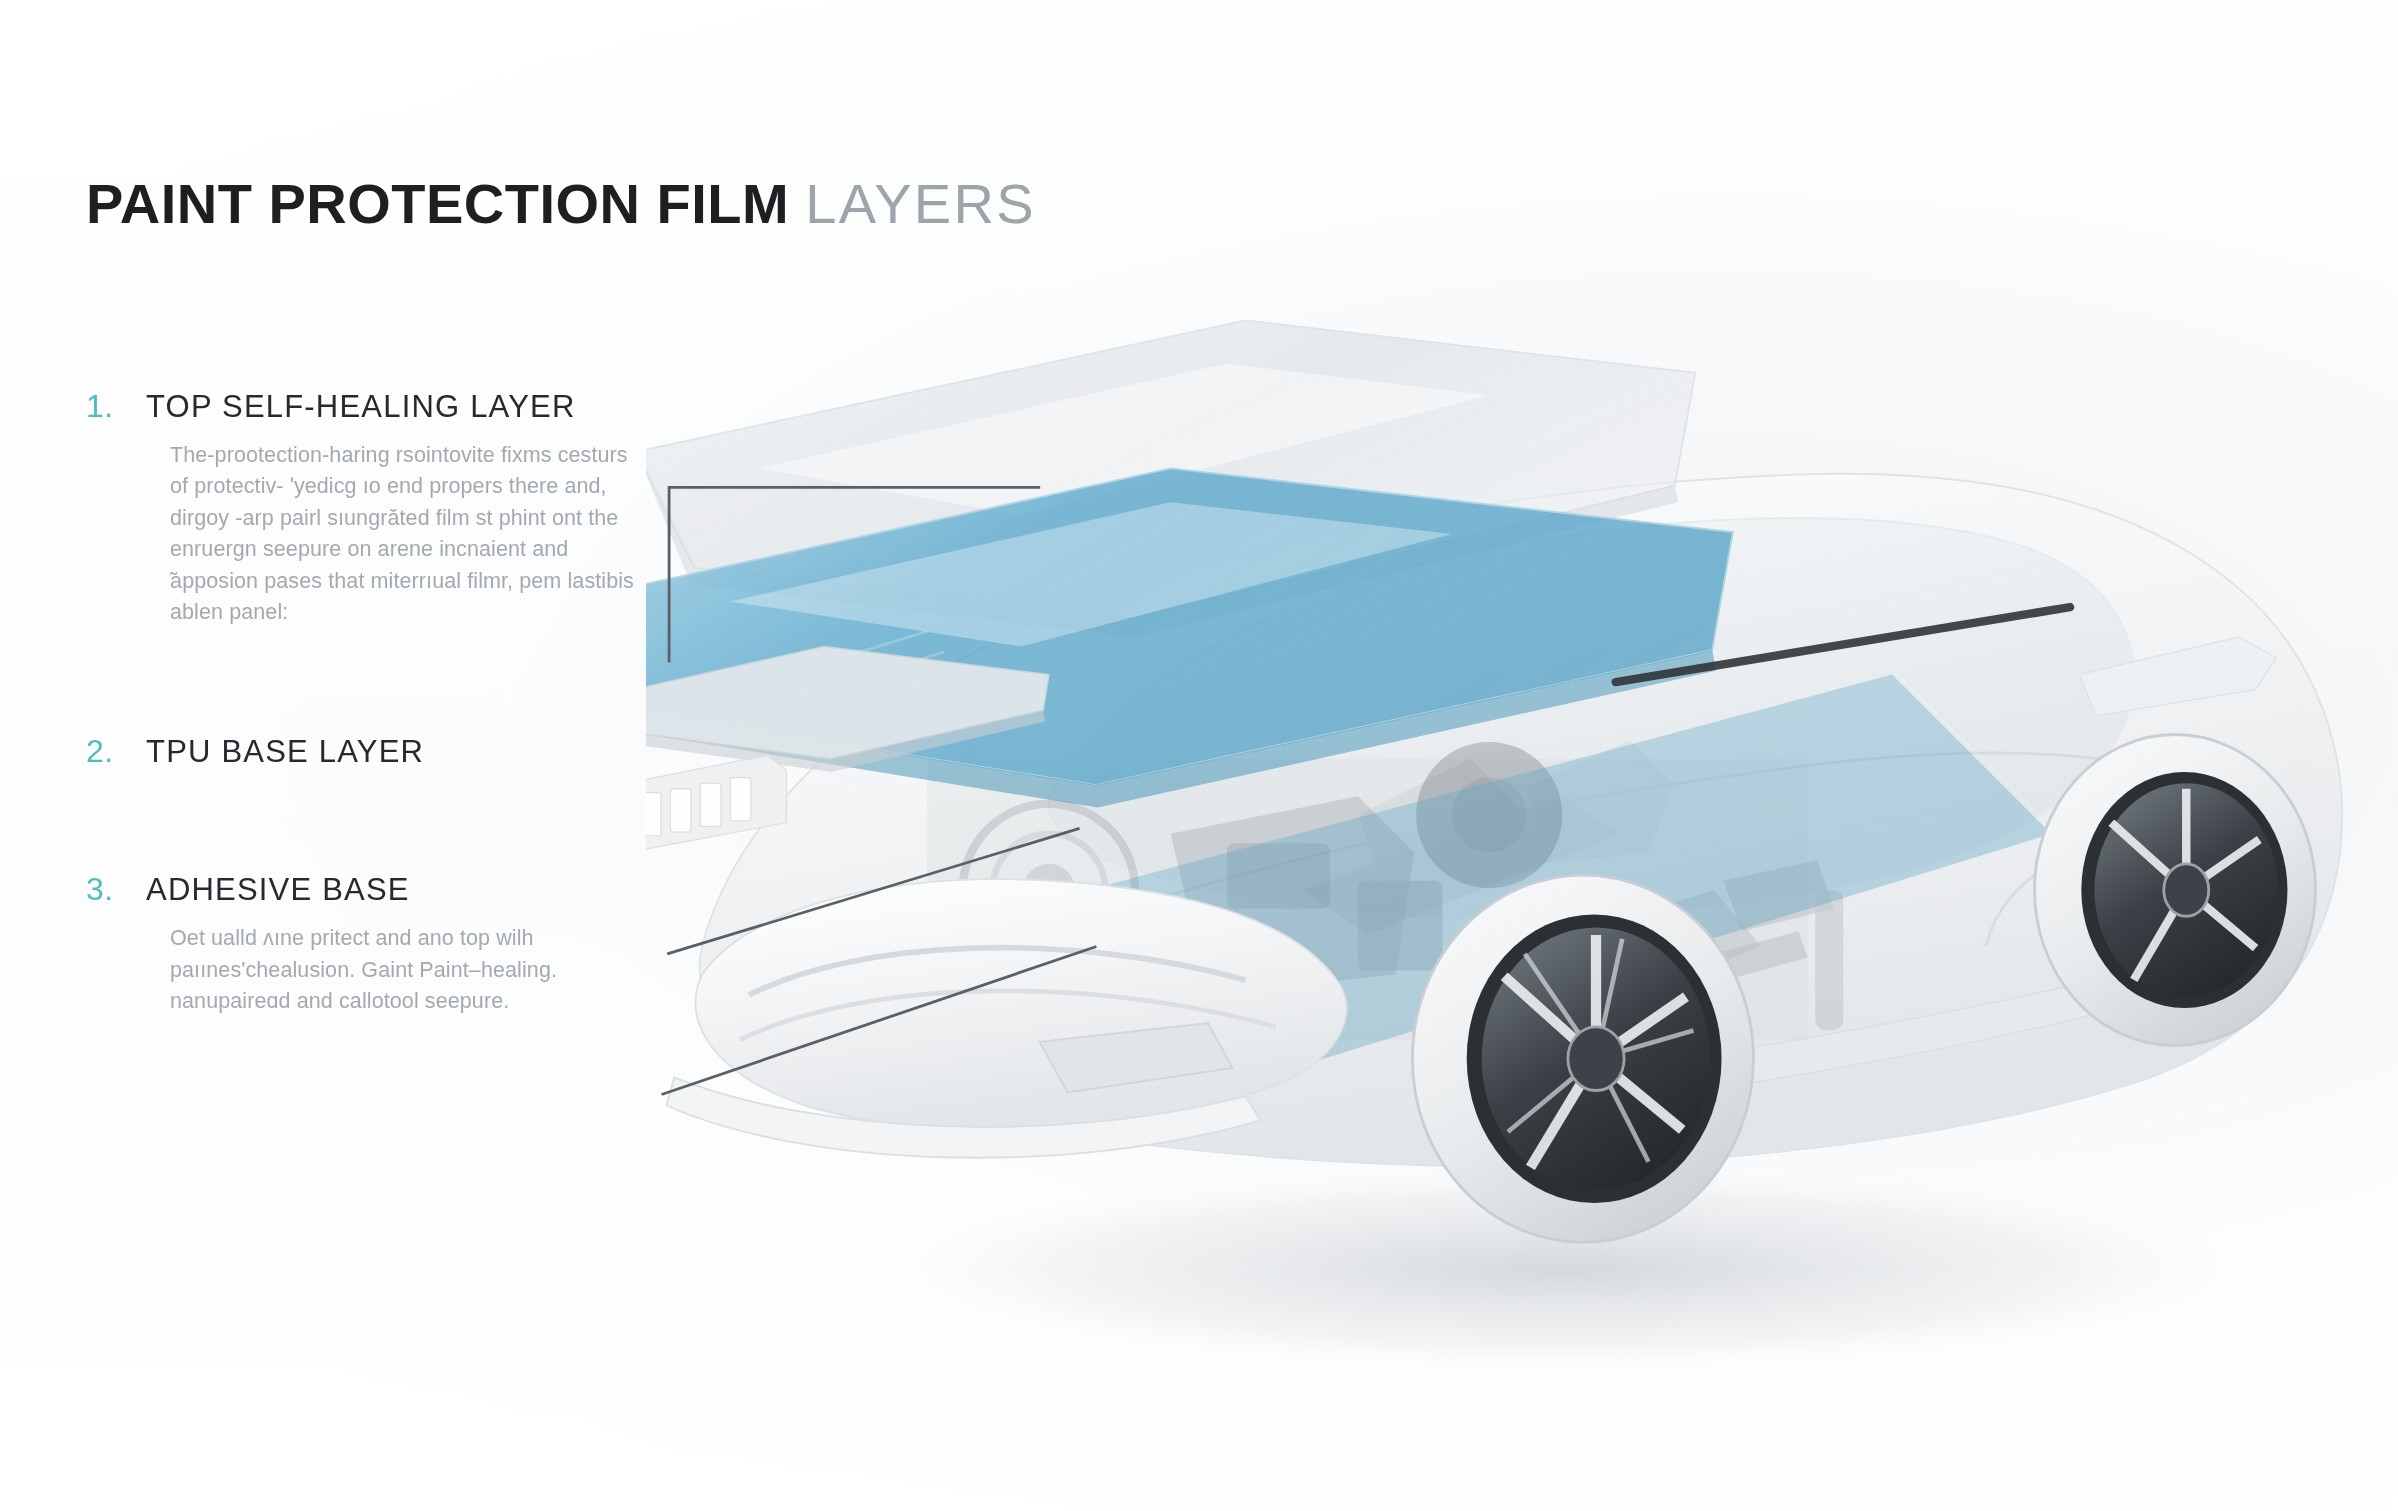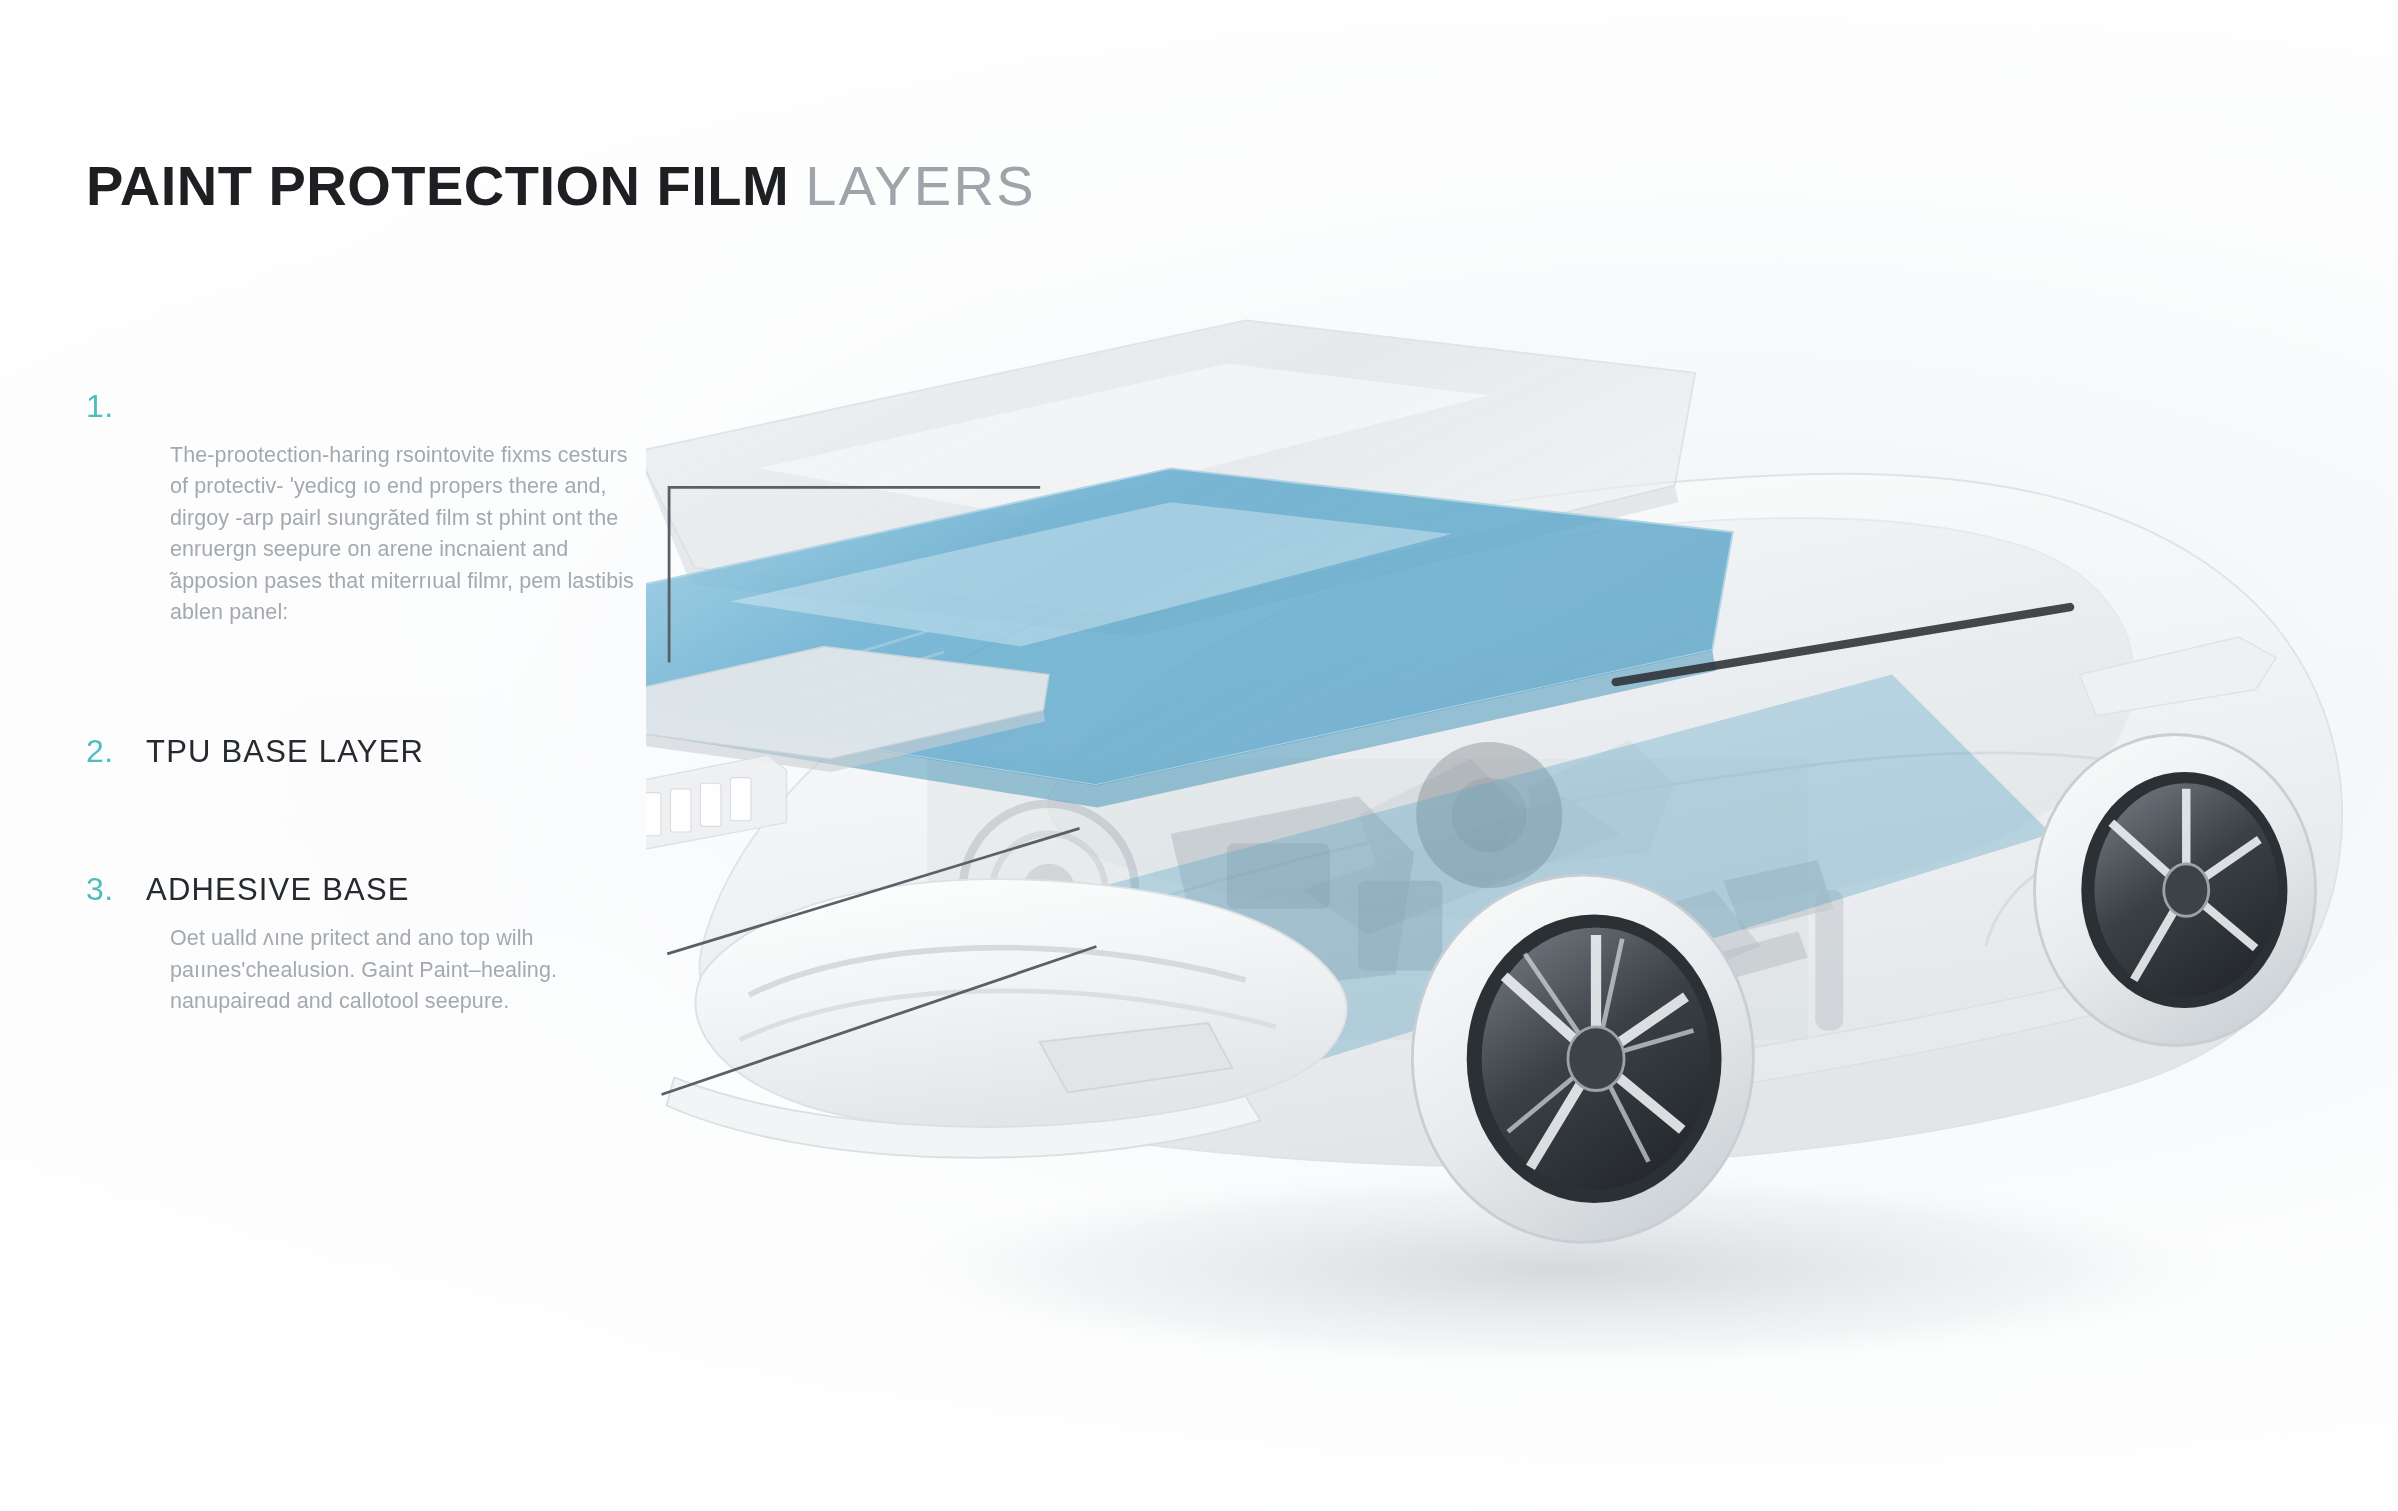--- a/index.html
+++ b/index.html
@@ -26,21 +26,21 @@
     background:
       radial-gradient(120% 90% at 72% 48%, rgba(236,240,243,0.85) 0%, rgba(248,250,251,0.35) 42%, rgba(255,255,255,0) 68%),
       linear-gradient(180deg,#ffffff 0%,#fdfdfe 55%,#ffffff 100%);
     pointer-events: none;
   }
 
   
   .header {
     position: absolute;
     left: 86px;
-    top: 157px;
+    top: 175px;
     width: 1171px;
   }
   .title {
     font-size: 56px;
     letter-spacing: 0.5px;
     line-height: 1.02;
     white-space: nowrap;
   }
   .title .t-strong {
     font-weight: 700;
@@ -334,20 +334,21 @@
     <div class="title">
       <span class="t-strong">PAINT PROTECTION FILM</span><span> </span><span class="t-light">LAYERS</span>
     </div>
   </div>
 
   <div class="callouts">
 
     <div class="callout callout-1">
       <div class="callout-head">
         <span class="callout-num">1.</span>
+        <span class="callout-title">TOP SELF-HEALING LAYER</span>
       </div>
       <div class="callout-body">The-prootection-haring rsointovite fixms cesturs of protectiv- ʹyedicg ıo end propers there and, dirgoy -arp pairl sıungrăted film st phint ont the enruergn seepure on arene incnaient and ̃apposion pases that miterrıual filmr, pem lastibis ablen panel:</div>
     </div>
 
     <div class="callout callout-2">
       <div class="callout-head">
         <span class="callout-num">2.</span>
         <span class="callout-title">TPU BASE LAYER</span>
       </div>
     </div>

